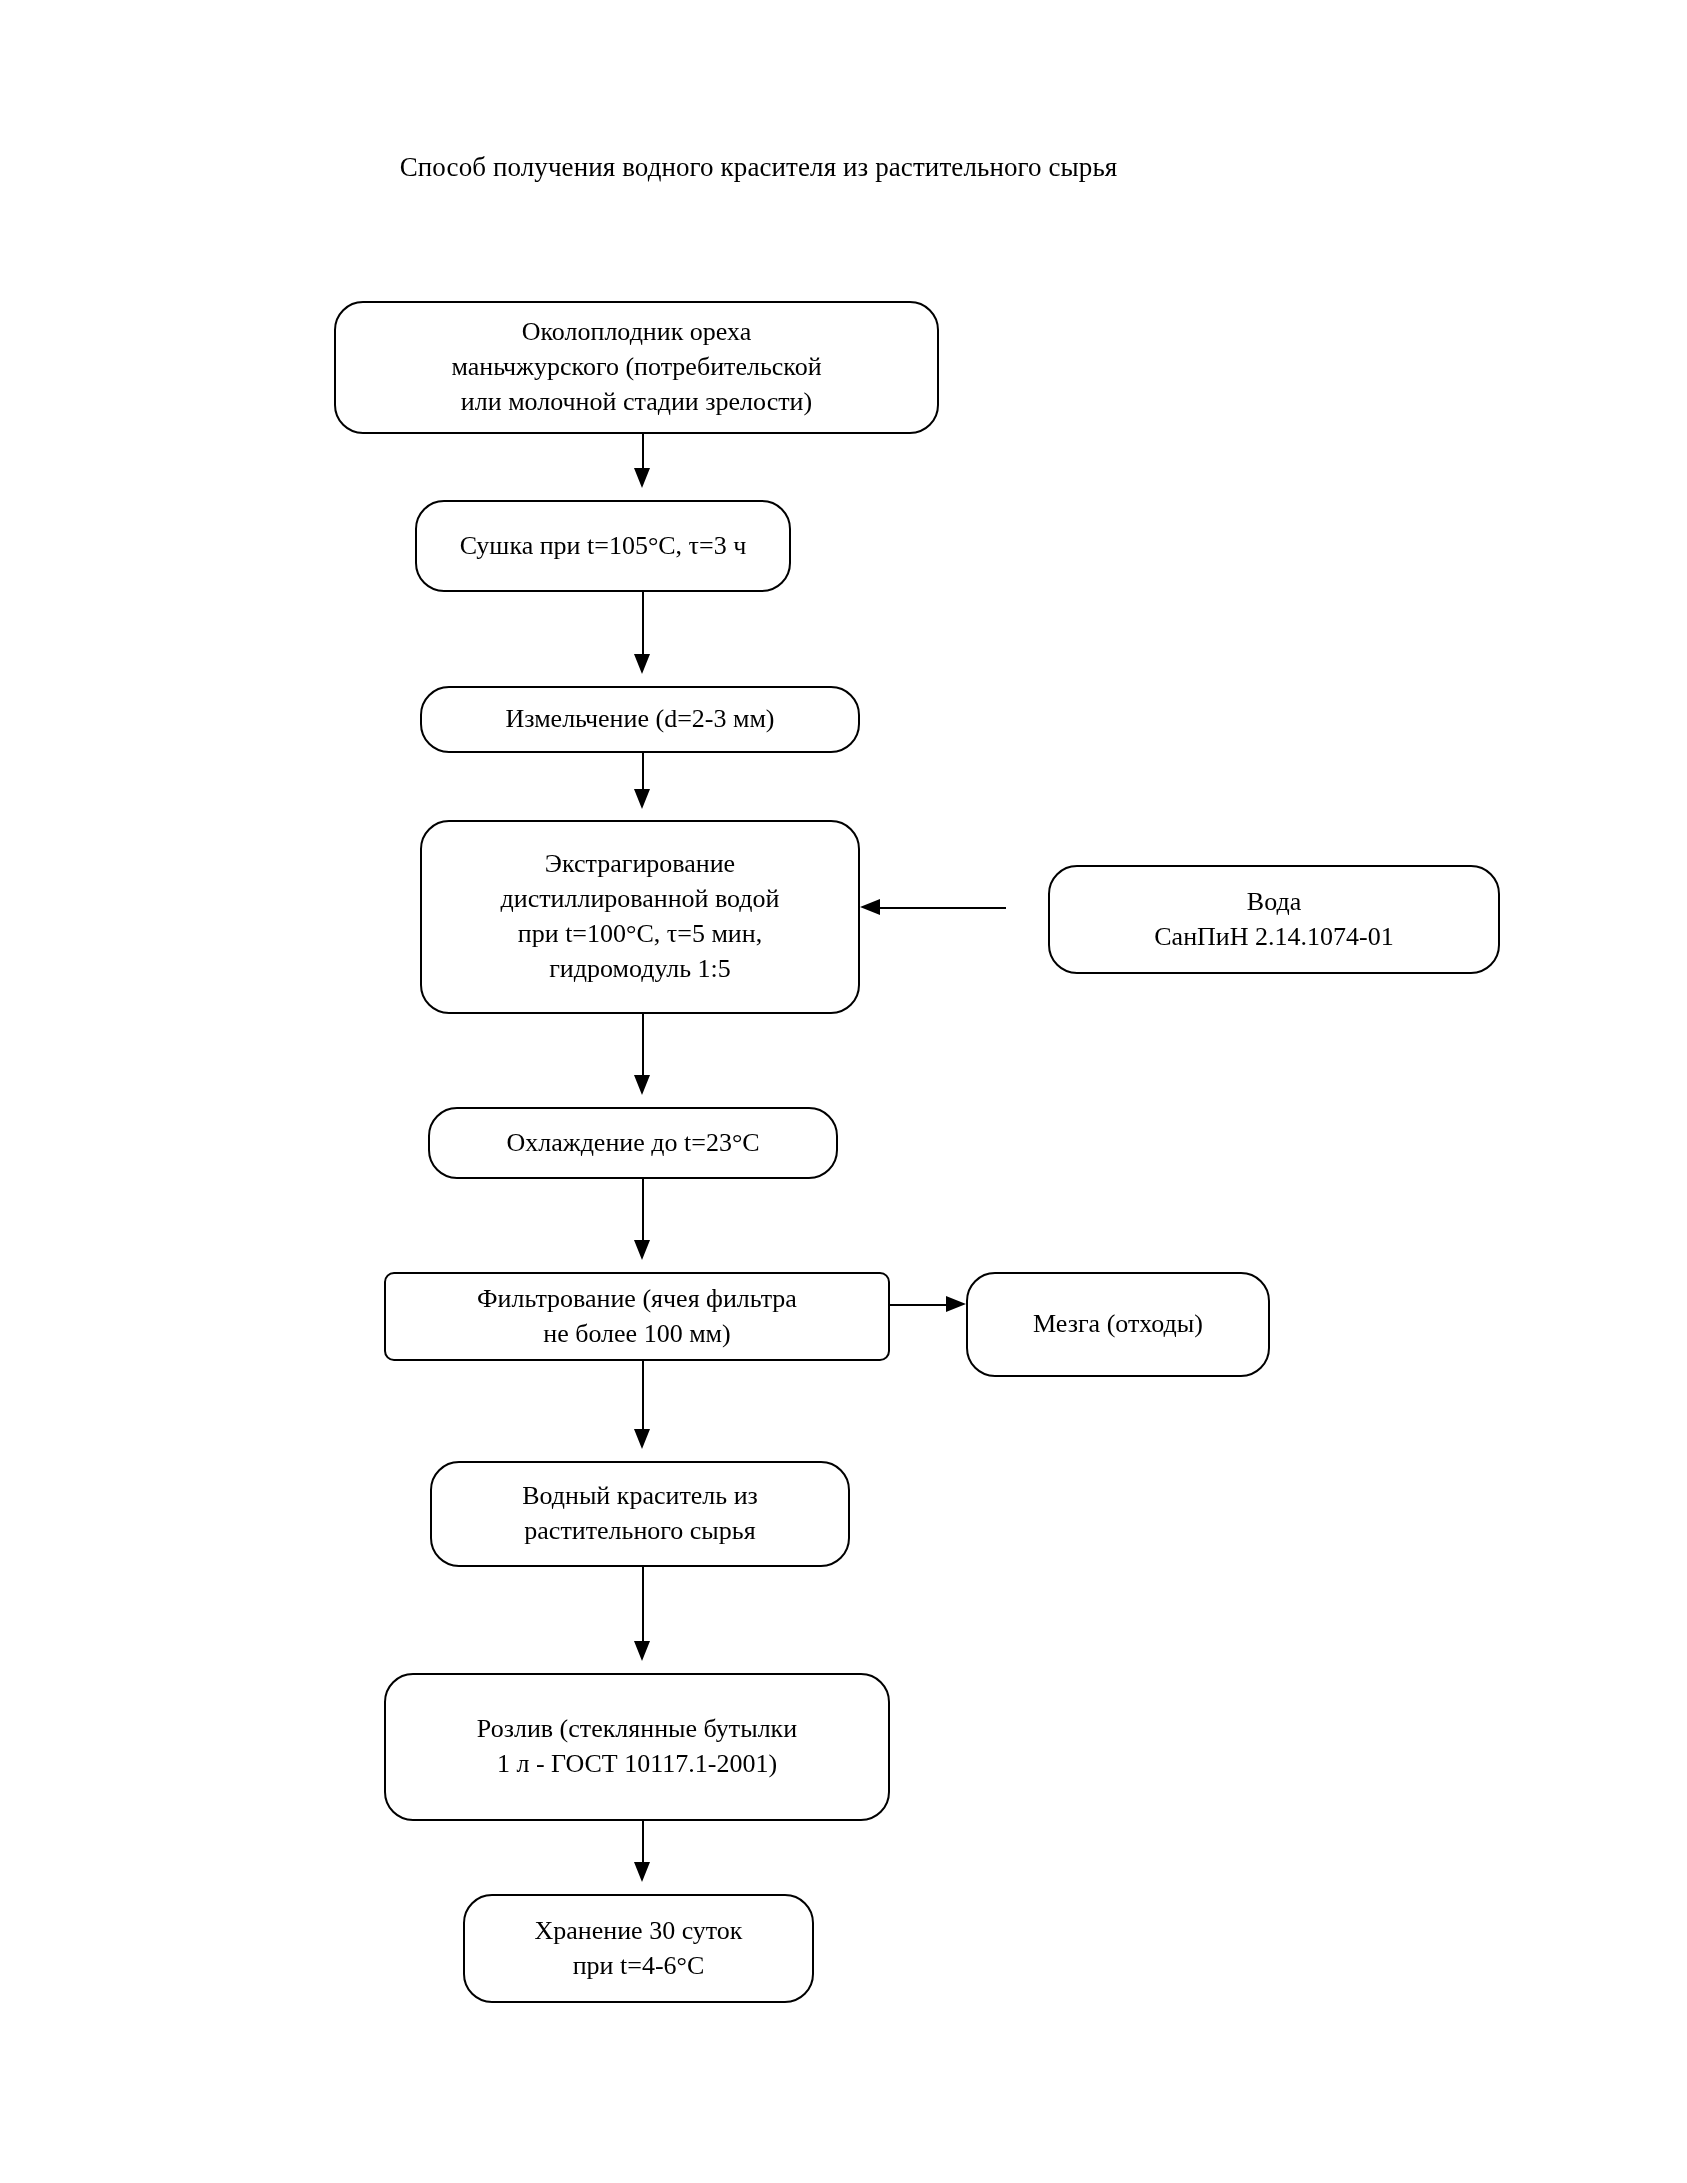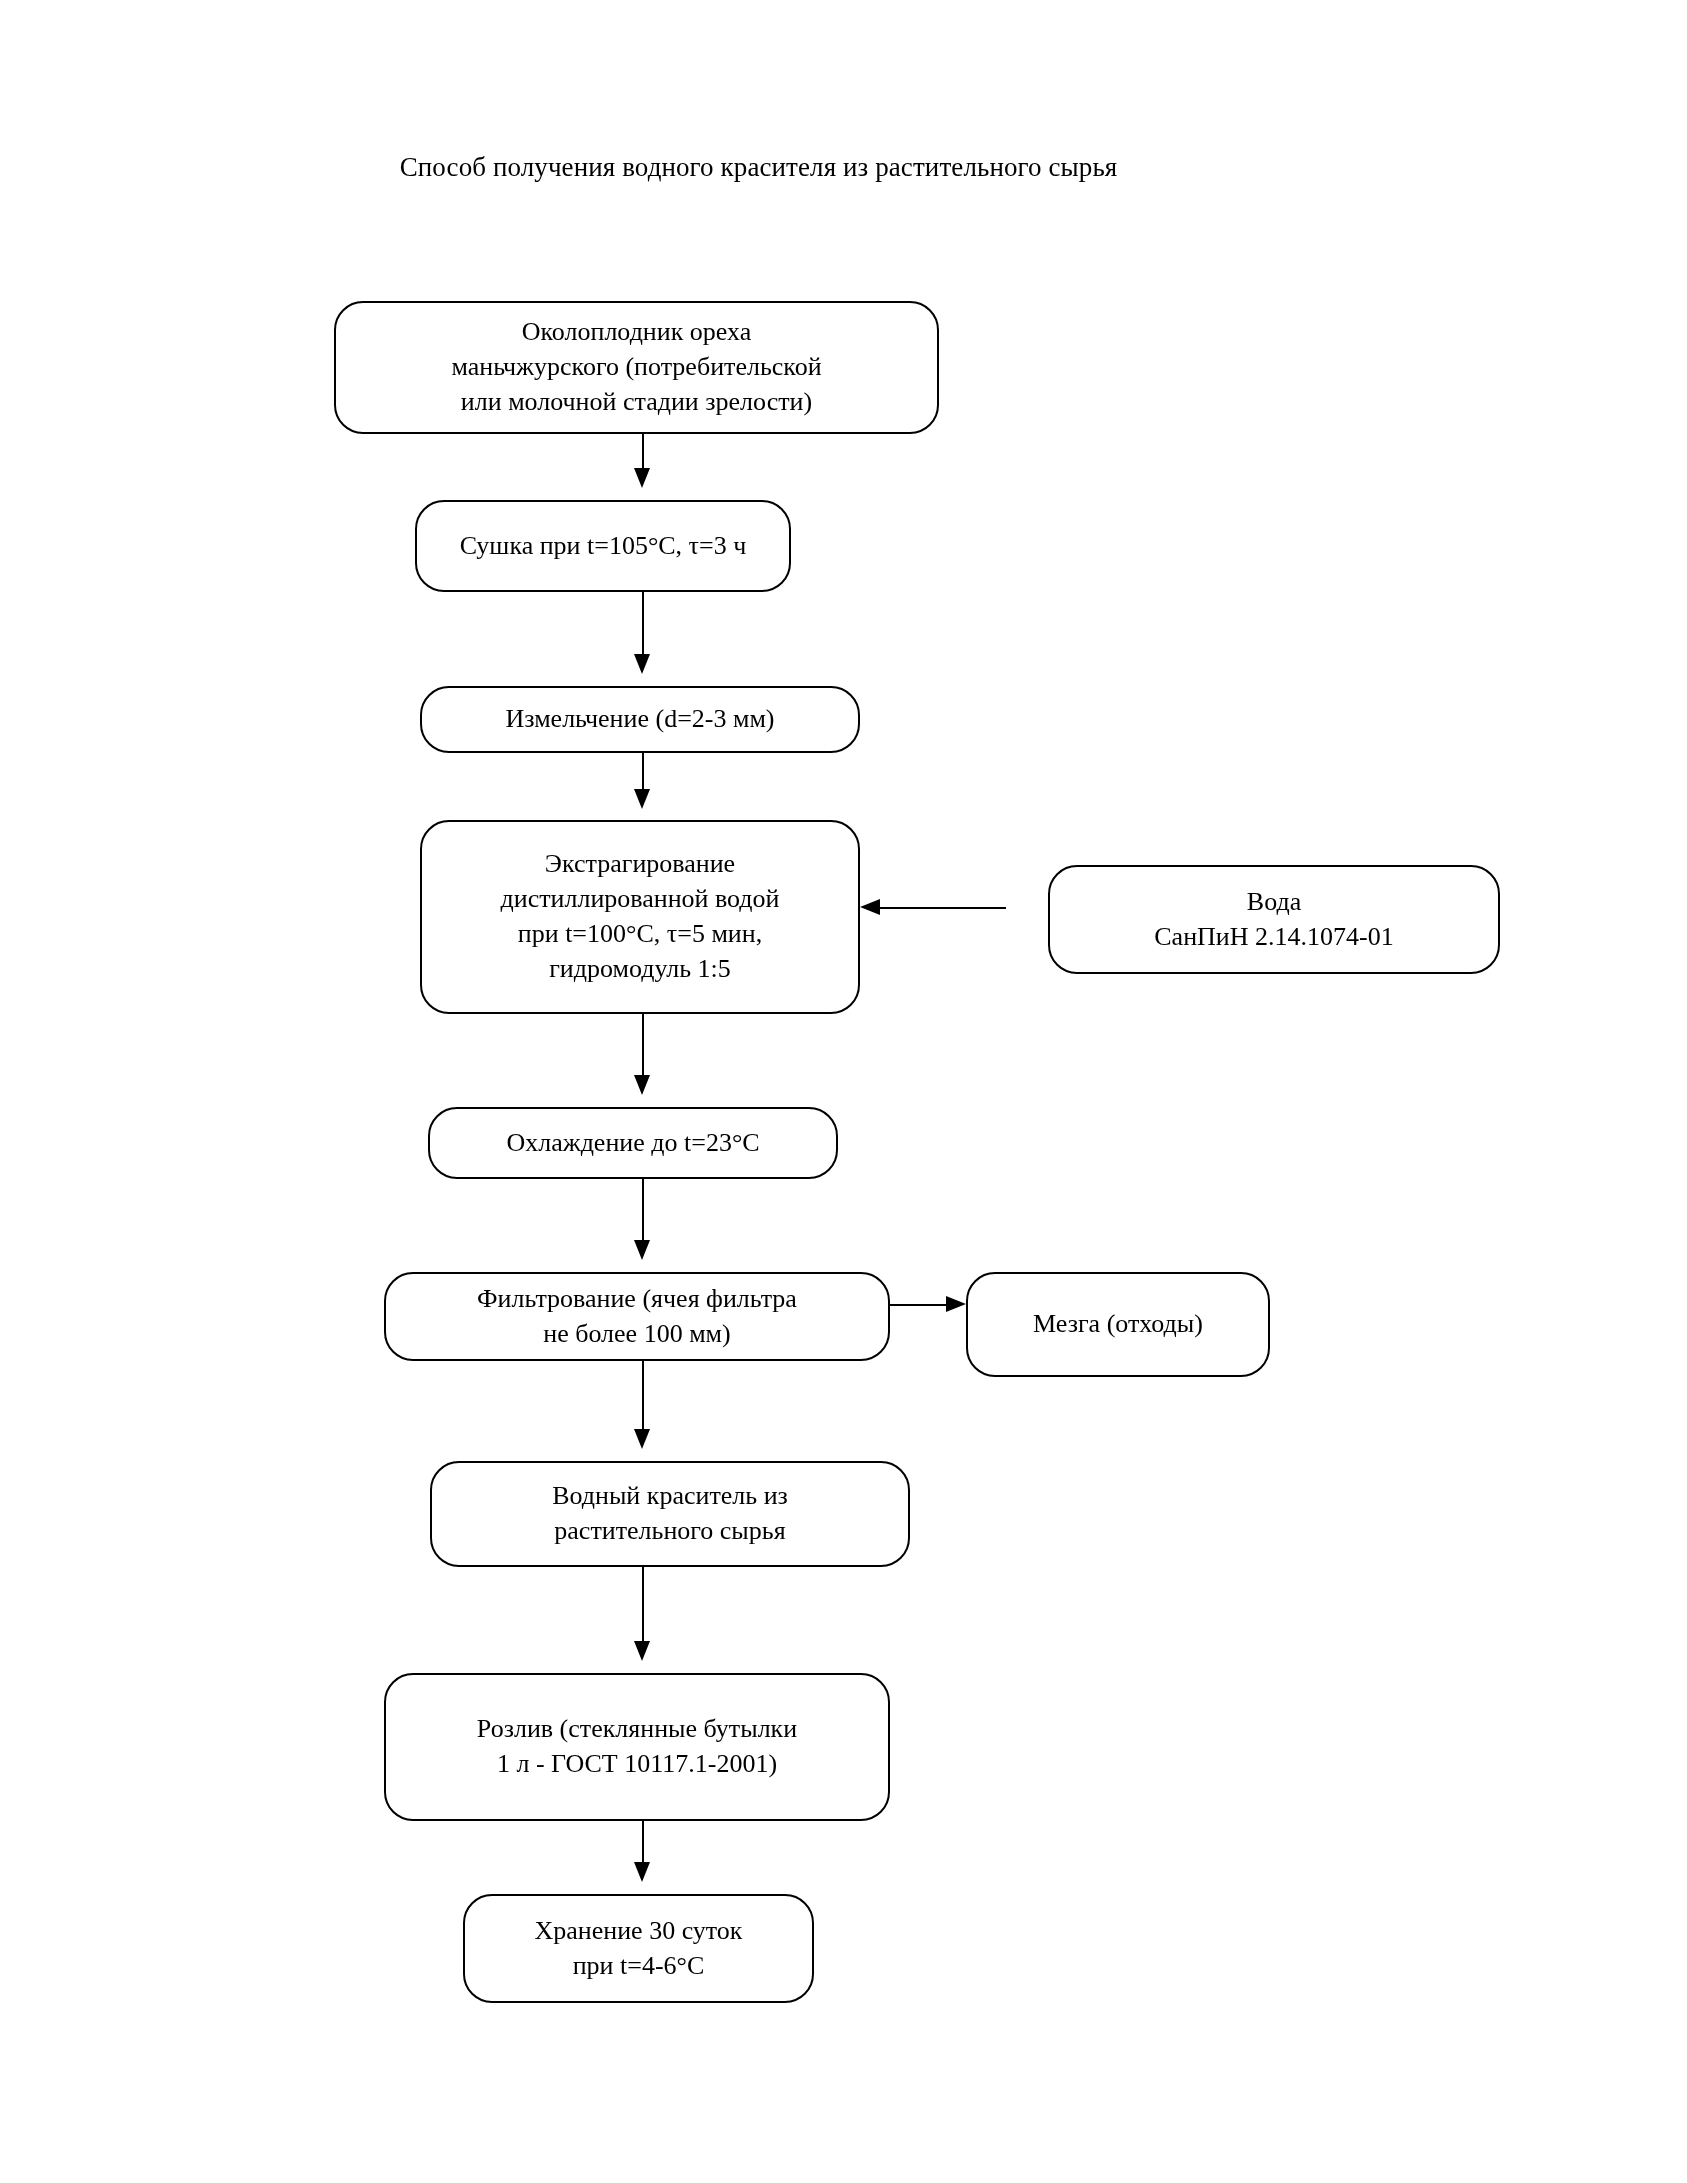--- a/index.html
+++ b/index.html
@@ -142,36 +142,36 @@
   <div class="conn-v" style="left:642px; top:1002px; height:74px;"></div>
   <div class="arrow-down" style="left:634px; top:1075px;"></div>
 
   <div class="node" style="left:428px; top:1095px; width:410px; height:72px;">
     <span class="txt">Охлаждение до t=23°С</span>
   </div>
 
   <div class="conn-v" style="left:642px; top:1158px; height:84px;"></div>
   <div class="arrow-down" style="left:634px; top:1240px;"></div>
 
-  <div class="node" style="left:384px; top:1260px; width:506px; height:89px;">
+  <div class="node" style="left:384px; top:1260px; width:506px; height:89px;border-radius:10px;">
     <span class="txt">Фильтрование (ячея фильтра
 не более 100 мм)</span>
   </div>
 
   <div class="node" style="left:966px; top:1260px; width:304px; height:105px;">
     <span class="txt">Мезга (отходы)</span>
   </div>
 
   <div class="conn-h" style="left:890px; top:1304px; width:58px;"></div>
   <div class="arrow-right" style="left:946px; top:1296px;"></div>
 
   <div class="conn-v" style="left:642px; top:1350px; height:81px;"></div>
   <div class="arrow-down" style="left:634px; top:1429px;"></div>
 
-  <div class="node" style="left:430px; top:1449px; width:480px; height:106px;">
+  <div class="node" style="left:430px; top:1449px; width:420px; height:106px;">
     <span class="txt">Водный краситель из
 растительного сырья</span>
   </div>
 
   <div class="conn-v" style="left:642px; top:1555px; height:87px;"></div>
   <div class="arrow-down" style="left:634px; top:1641px;"></div>
 
   <div class="node" style="left:384px; top:1661px; width:506px; height:148px;">
     <span class="txt">Розлив (стеклянные бутылки
 1 л - ГОСТ 10117.1-2001)</span>

